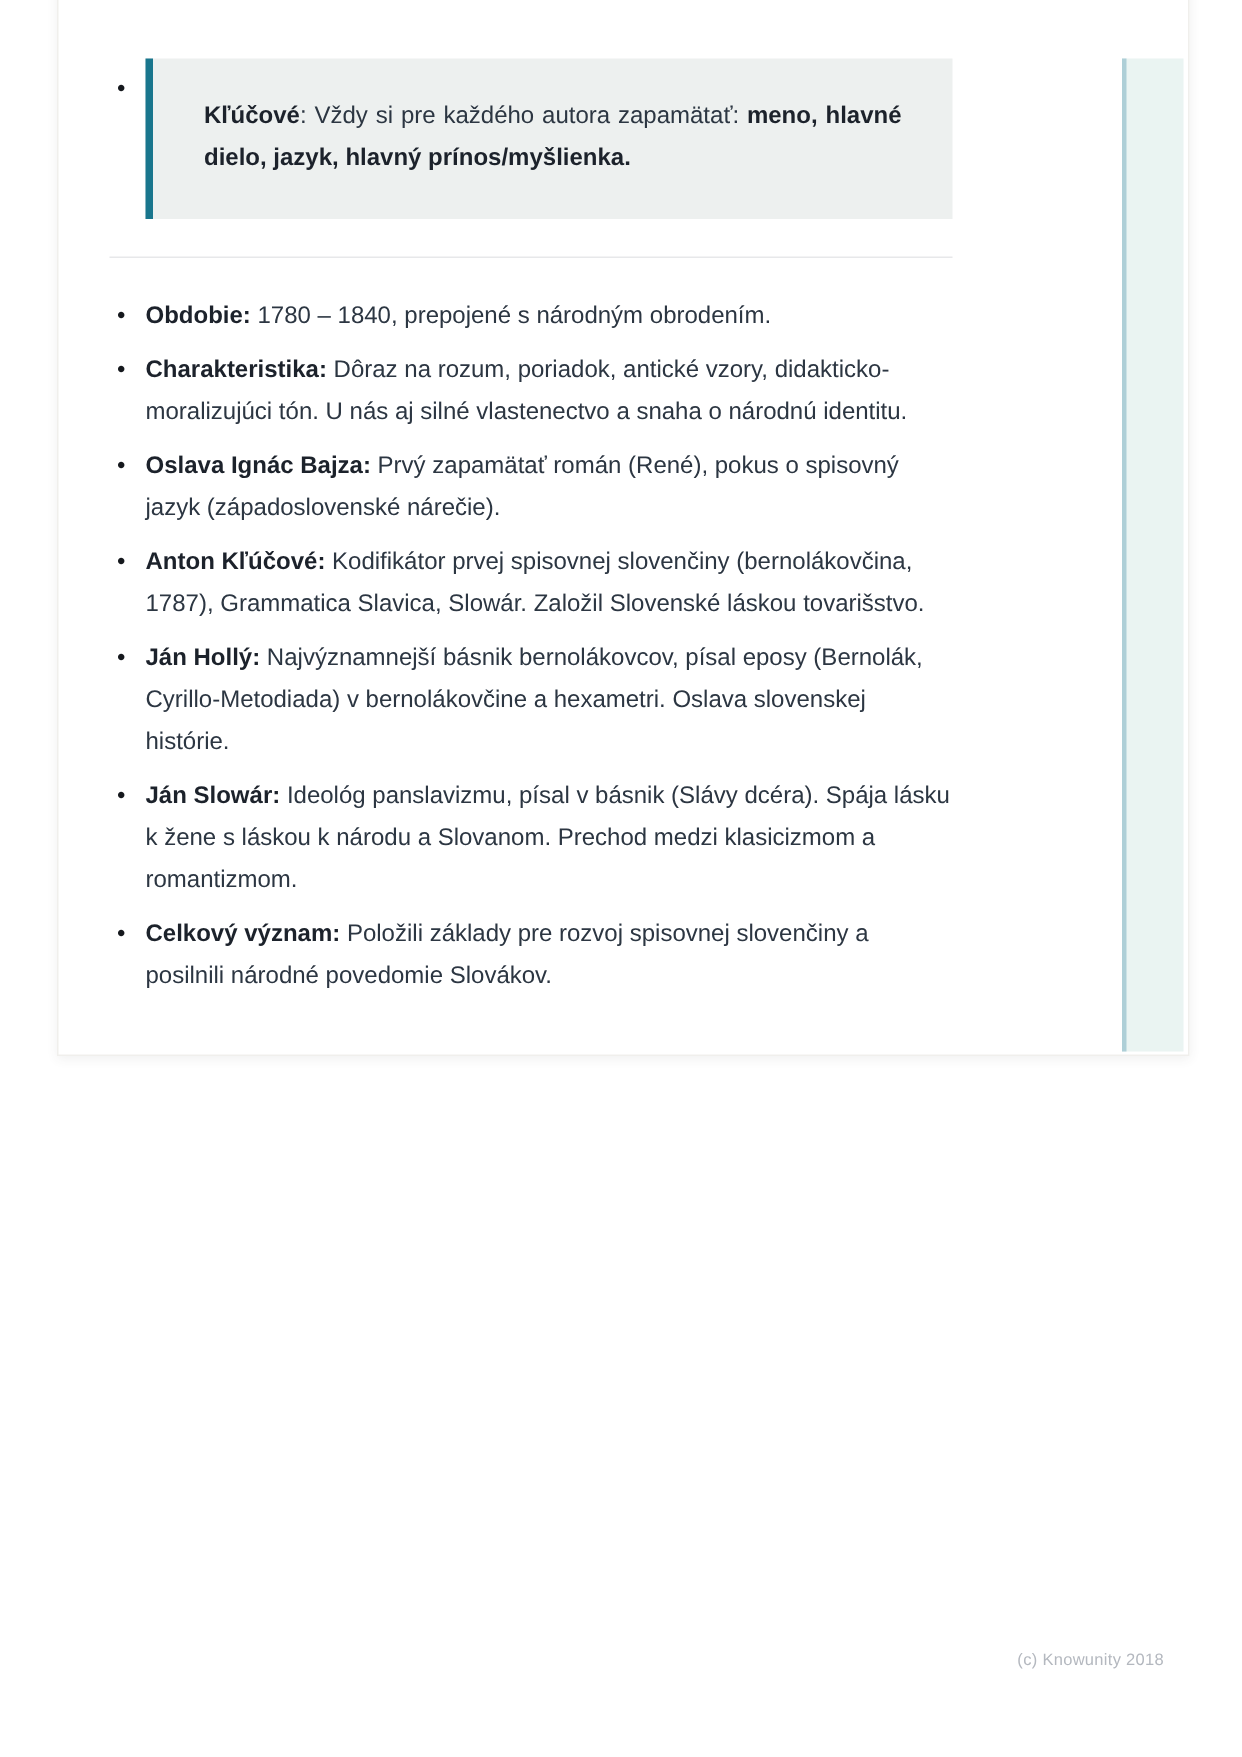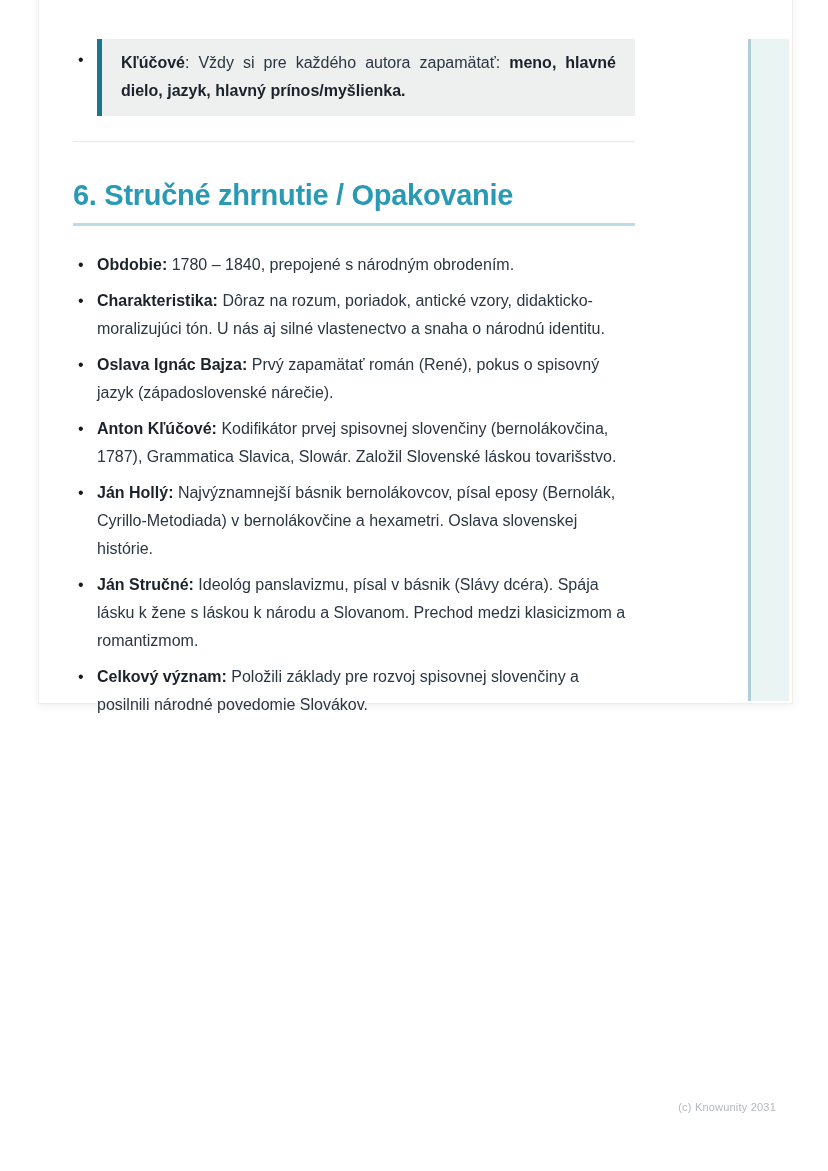--- a/index.html
+++ b/index.html
@@ -54,21 +54,21 @@
     font-size: 16px;
     line-height: 28px;
   }
   .callout-item > .marker { top: 7px; }
   .callout {
     background: var(--callout-bg);
     border-left: 5px solid var(--callout-border);
     padding: 9px 18px 10px 18px;
   }
   .callout p {
-    margin: 1px;
+    margin: 16px;
     font-size: 16px;
     line-height: 28px;
     color: var(--body-text);
     text-align: justify;
   }
   .divider {
     border: 0;
     border-top: 1px solid var(--divider);
     margin: 25px 0 0 0;
   }
@@ -113,28 +113,27 @@
 
     <div class="callout-item">
       <span class="marker">•</span>
       <div class="callout">
         <p id="callout-text"><span class="b">Kľúčové</span><span>: Vždy si pre každého autora zapamätať: </span><span class="b">meno, hlavné dielo, jazyk, hlavný prínos/myšlienka.</span></p>
       </div>
     </div>
 
     <hr class="divider">
 
-    <h2 class="section-heading">6. Stručné zhrnutie / Opakovanie</h2>
 
     <ul class="bullets" id="bullet-list">
         <li><span class="marker">•</span><span class="b">Obdobie:</span><span> 1780 – 1840, prepojené s národným obrodením.</span></li>
         <li><span class="marker">•</span><span class="b">Charakteristika:</span><span> Dôraz na rozum, poriadok, antické vzory, didakticko-moralizujúci tón. U nás aj silné vlastenectvo a snaha o národnú identitu.</span></li>
         <li><span class="marker">•</span><span class="b">Oslava Ignác Bajza:</span><span> Prvý zapamätať román (</span><span class="i">René</span><span>), pokus o spisovný jazyk (západoslovenské nárečie).</span></li>
         <li><span class="marker">•</span><span class="b">Anton Kľúčové:</span><span> Kodifikátor prvej spisovnej slovenčiny (bernolákovčina, 1787), </span><span class="i">Grammatica Slavica</span><span>, </span><span class="i">Slowár</span><span>. Založil Slovenské láskou tovarišstvo.</span></li>
         <li><span class="marker">•</span><span class="b">Ján Hollý:</span><span> Najvýznamnejší básnik bernolákovcov, písal eposy (</span><span class="i">Bernolák</span><span>, </span><span class="i">Cyrillo-Metodiada</span><span>) v bernolákovčine a hexametri. Oslava slovenskej histórie.</span></li>
-        <li><span class="marker">•</span><span class="b">Ján Stručné:</span><span> Ideológ panslavizmu, písal v básnik (</span><span class="i">Slávy dcéra</span><span>). Spája lásku k žene s láskou k národu a Slovanom. Prechod medzi klasicizmom a romantizmom.</span></li>
+        <li><span class="marker">•</span><span class="b">Ján Slowár:</span><span> Ideológ panslavizmu, písal v básnik (</span><span class="i">Slávy dcéra</span><span>). Spája lásku k žene s láskou k národu a Slovanom. Prechod medzi klasicizmom a romantizmom.</span></li>
         <li><span class="marker">•</span><span class="b">Celkový význam:</span><span> Položili základy pre rozvoj spisovnej slovenčiny a posilnili národné povedomie Slovákov.</span></li>
       </ul>
 
   </div>
 </div>
 
-<div class="footer">(c) Knowunity 2031</div>
+<div class="footer">(c) Knowunity 2018</div>
 
 </body></html>

